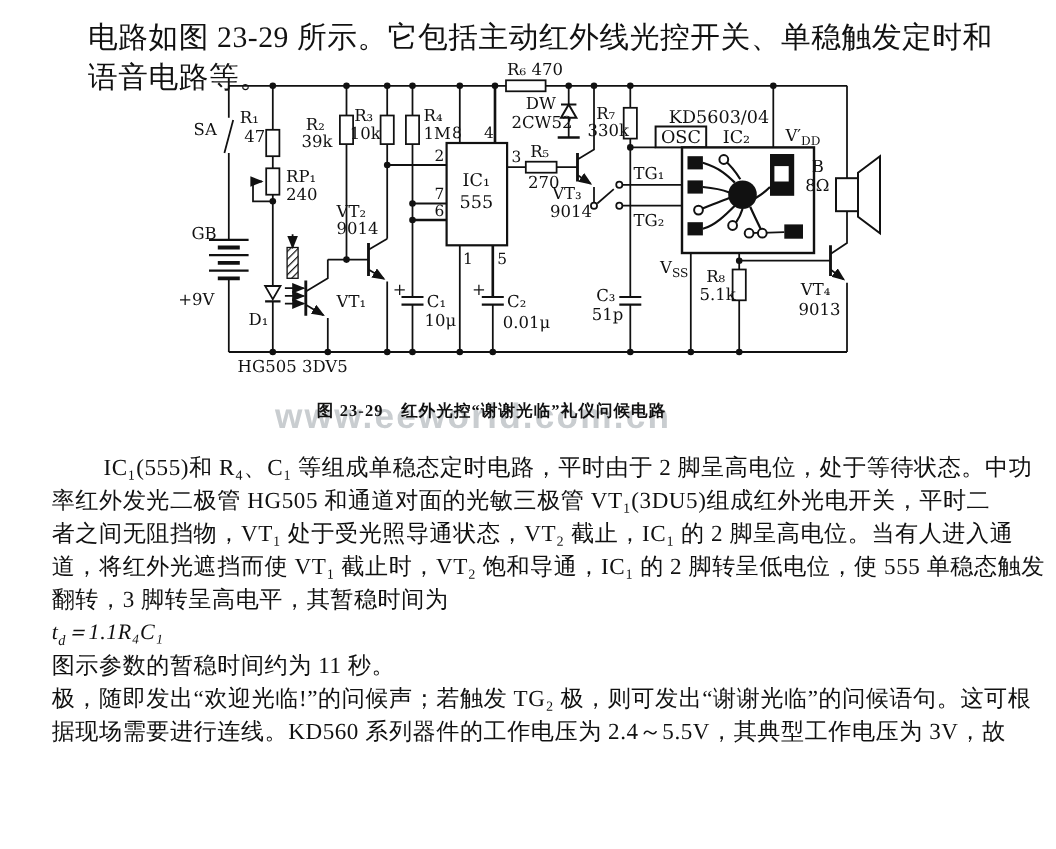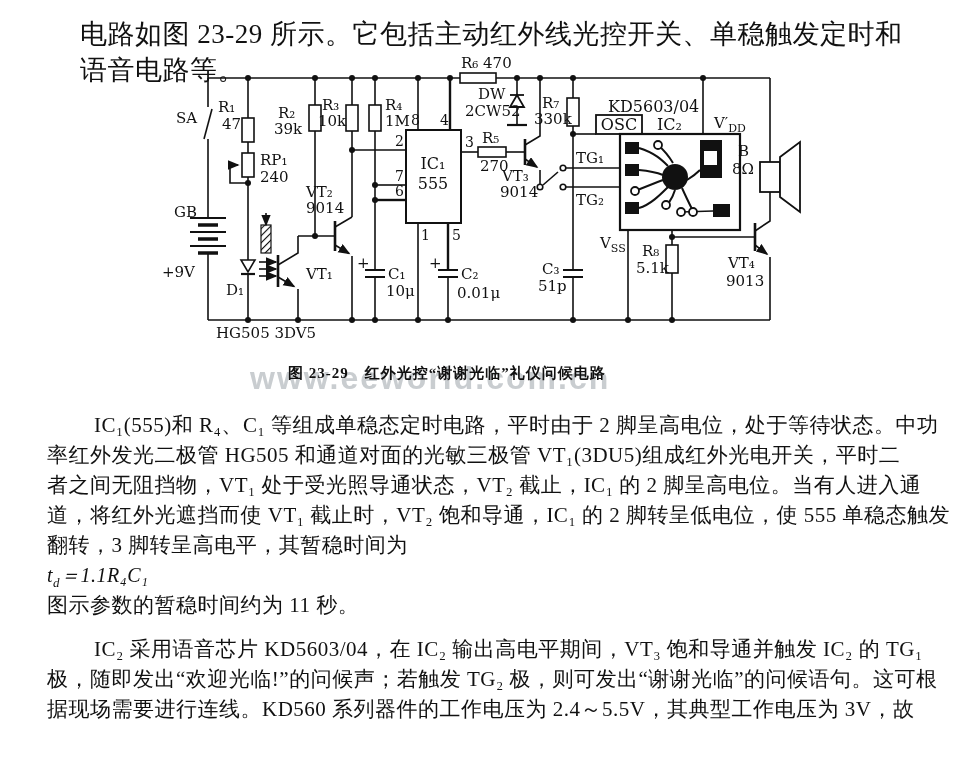--- a/index.html
+++ b/index.html
@@ -308,18 +308,17 @@
   <div class="caption">图 23-29　红外光控“谢谢光临”礼仪问候电路</div>
 
   <div class="bodytext">
     <div class="line indent">IC₁(555)和 R₄、C₁ 等组成单稳态定时电路，平时由于 2 脚呈高电位，处于等待状态。中功</div>
     <div class="line">率红外发光二极管 HG505 和通道对面的光敏三极管 VT₁(3DU5)组成红外光电开关，平时二</div>
     <div class="line">者之间无阻挡物，VT₁ 处于受光照导通状态，VT₂ 截止，IC₁ 的 2 脚呈高电位。当有人进入通</div>
     <div class="line">道，将红外光遮挡而使 VT₁ 截止时，VT₂ 饱和导通，IC₁ 的 2 脚转呈低电位，使 555 单稳态触发</div>
     <div class="line">翻转，3 脚转呈高电平，其暂稳时间为</div>
     <div class="formula"><span>t</span><sub>d</sub><span>＝1.1R₄C₁</span></div>
     <div class="line">图示参数的暂稳时间约为 11 秒。</div>
-    <div class="line indent gap">IC₂ 采用语音芯片 KD5603/04，在 IC₂ 输出高电平期间，VT₃ 饱和导通并触发 IC₂ 的 TG₁</div>
     <div class="line">极，随即发出“欢迎光临!”的问候声；若触发 TG₂ 极，则可发出“谢谢光临”的问候语句。这可根</div>
     <div class="line">据现场需要进行连线。KD560 系列器件的工作电压为 2.4～5.5V，其典型工作电压为 3V，故</div>
   </div>
 
 </div>
 
 </body></html>

